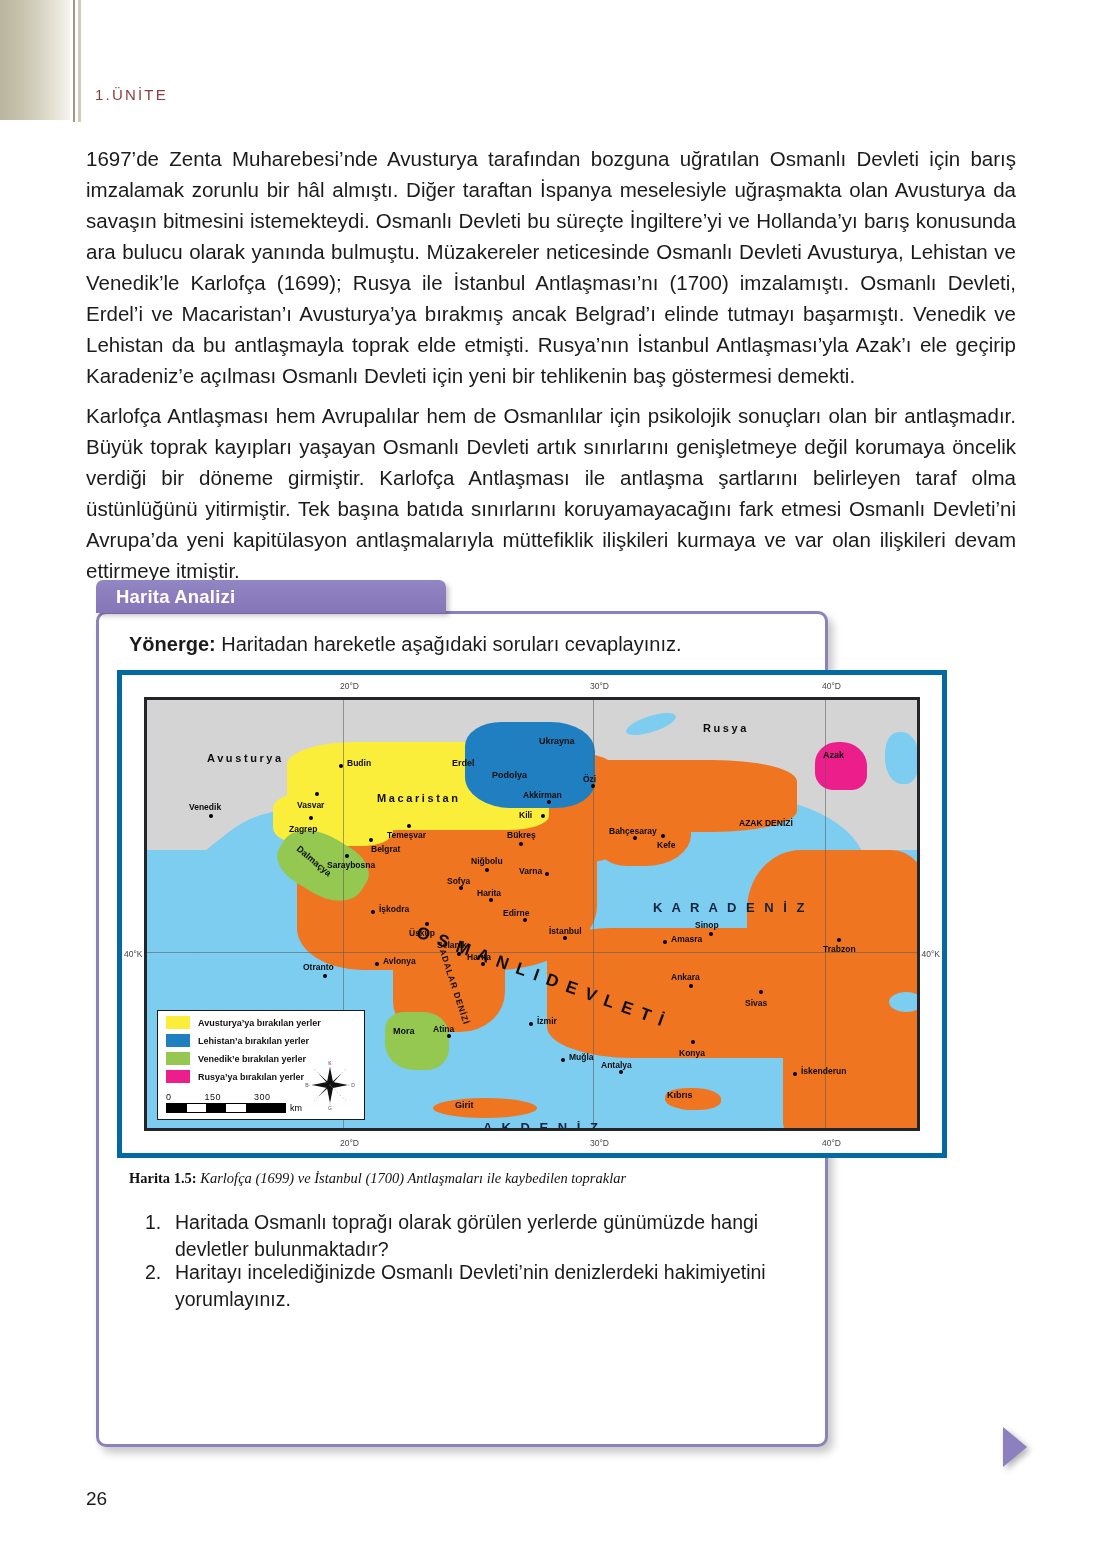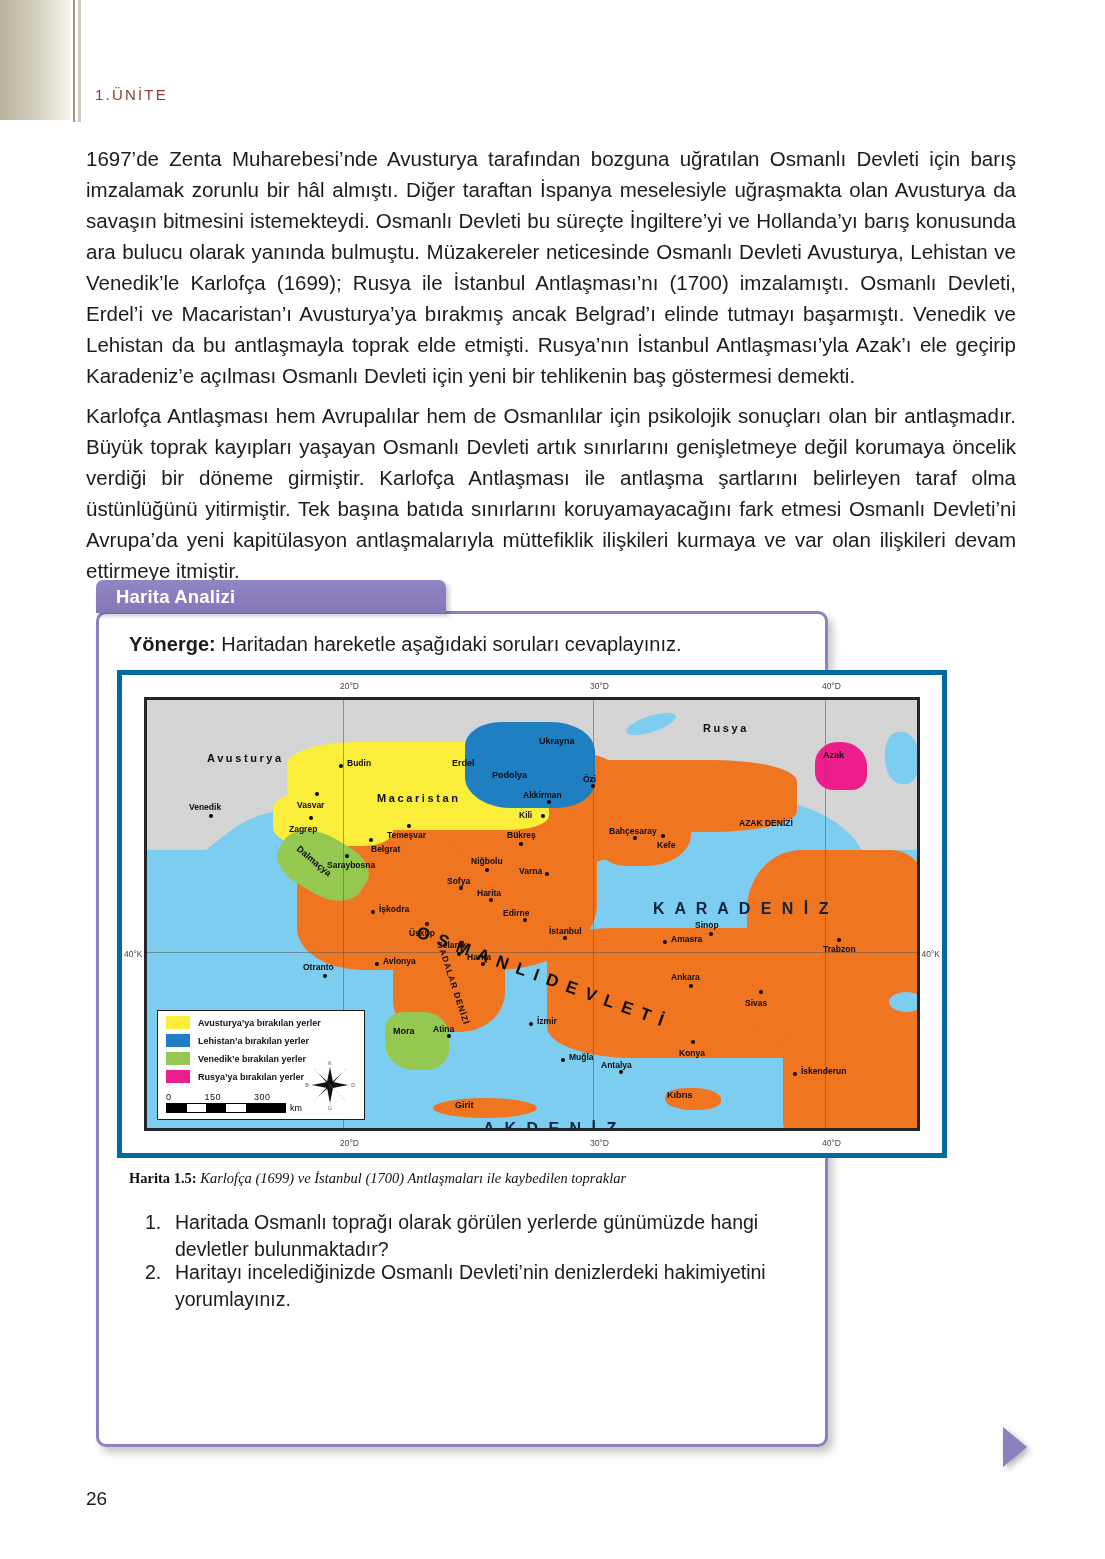--- a/index.html
+++ b/index.html
@@ -72,21 +72,21 @@
   .yellow{position:absolute;background:#fbee3a;}
   .blue{position:absolute;background:#1f7fc0;}
   .grn{position:absolute;background:#94c851;}
   .magenta{position:absolute;background:#ec1e8c;}
 
   .mlabel{
     position:absolute;font-size:8.5px;color:#0d0d0d;font-weight:bold;
     white-space:nowrap;
   }
   .mlabel.country{letter-spacing:2.6px;font-size:11px;}
-  .mlabel.sea-name{letter-spacing:3px;font-size:16px;color:#10243f;}
+  .mlabel.sea-name{letter-spacing:3px;font-size:13px;color:#10243f;}
   .mlabel.reg{font-size:9px;}
   .dot{position:absolute;width:4px;height:4px;background:#000;border-radius:50%;}
 
   .grid-v{position:absolute;top:0;bottom:0;width:1px;background:rgba(90,90,90,.55);}
   .grid-h{position:absolute;left:0;right:0;height:1px;background:rgba(90,90,90,.55);}
 
   .coord{position:absolute;font-size:8.5px;color:#444;}
 
   
   .legend{

